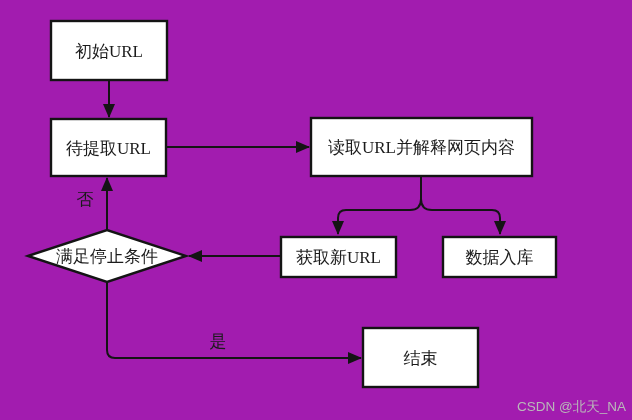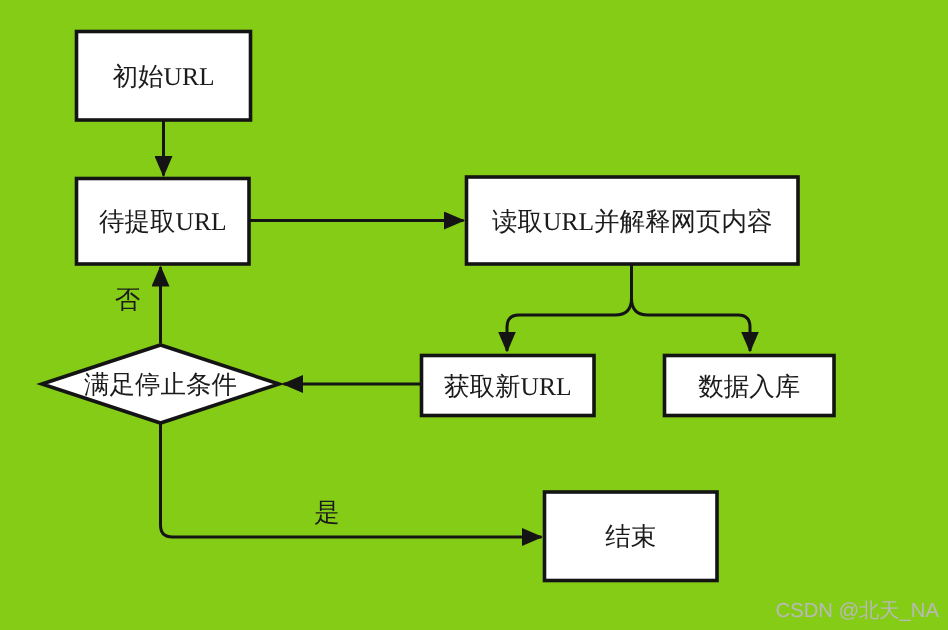--- a/index.html
+++ b/index.html
@@ -1,20 +1,20 @@
 <!DOCTYPE html>
 <html><head>
 <meta charset="utf-8">
 <style>
   html, body { margin: 0; padding: 0; background: #ffffff; }
   #canvas {
     position: relative;
     width: 632px;
     height: 420px;
-    background: #84cc16;
+    background: #a21caf;
     overflow: hidden;
     font-family: "Liberation Serif", "DejaVu Serif", serif;
   }
   svg { display: block; }
   .edge {
     stroke: #141414;
     stroke-width: 2;
     fill: none;
   }
   .node-shape {

